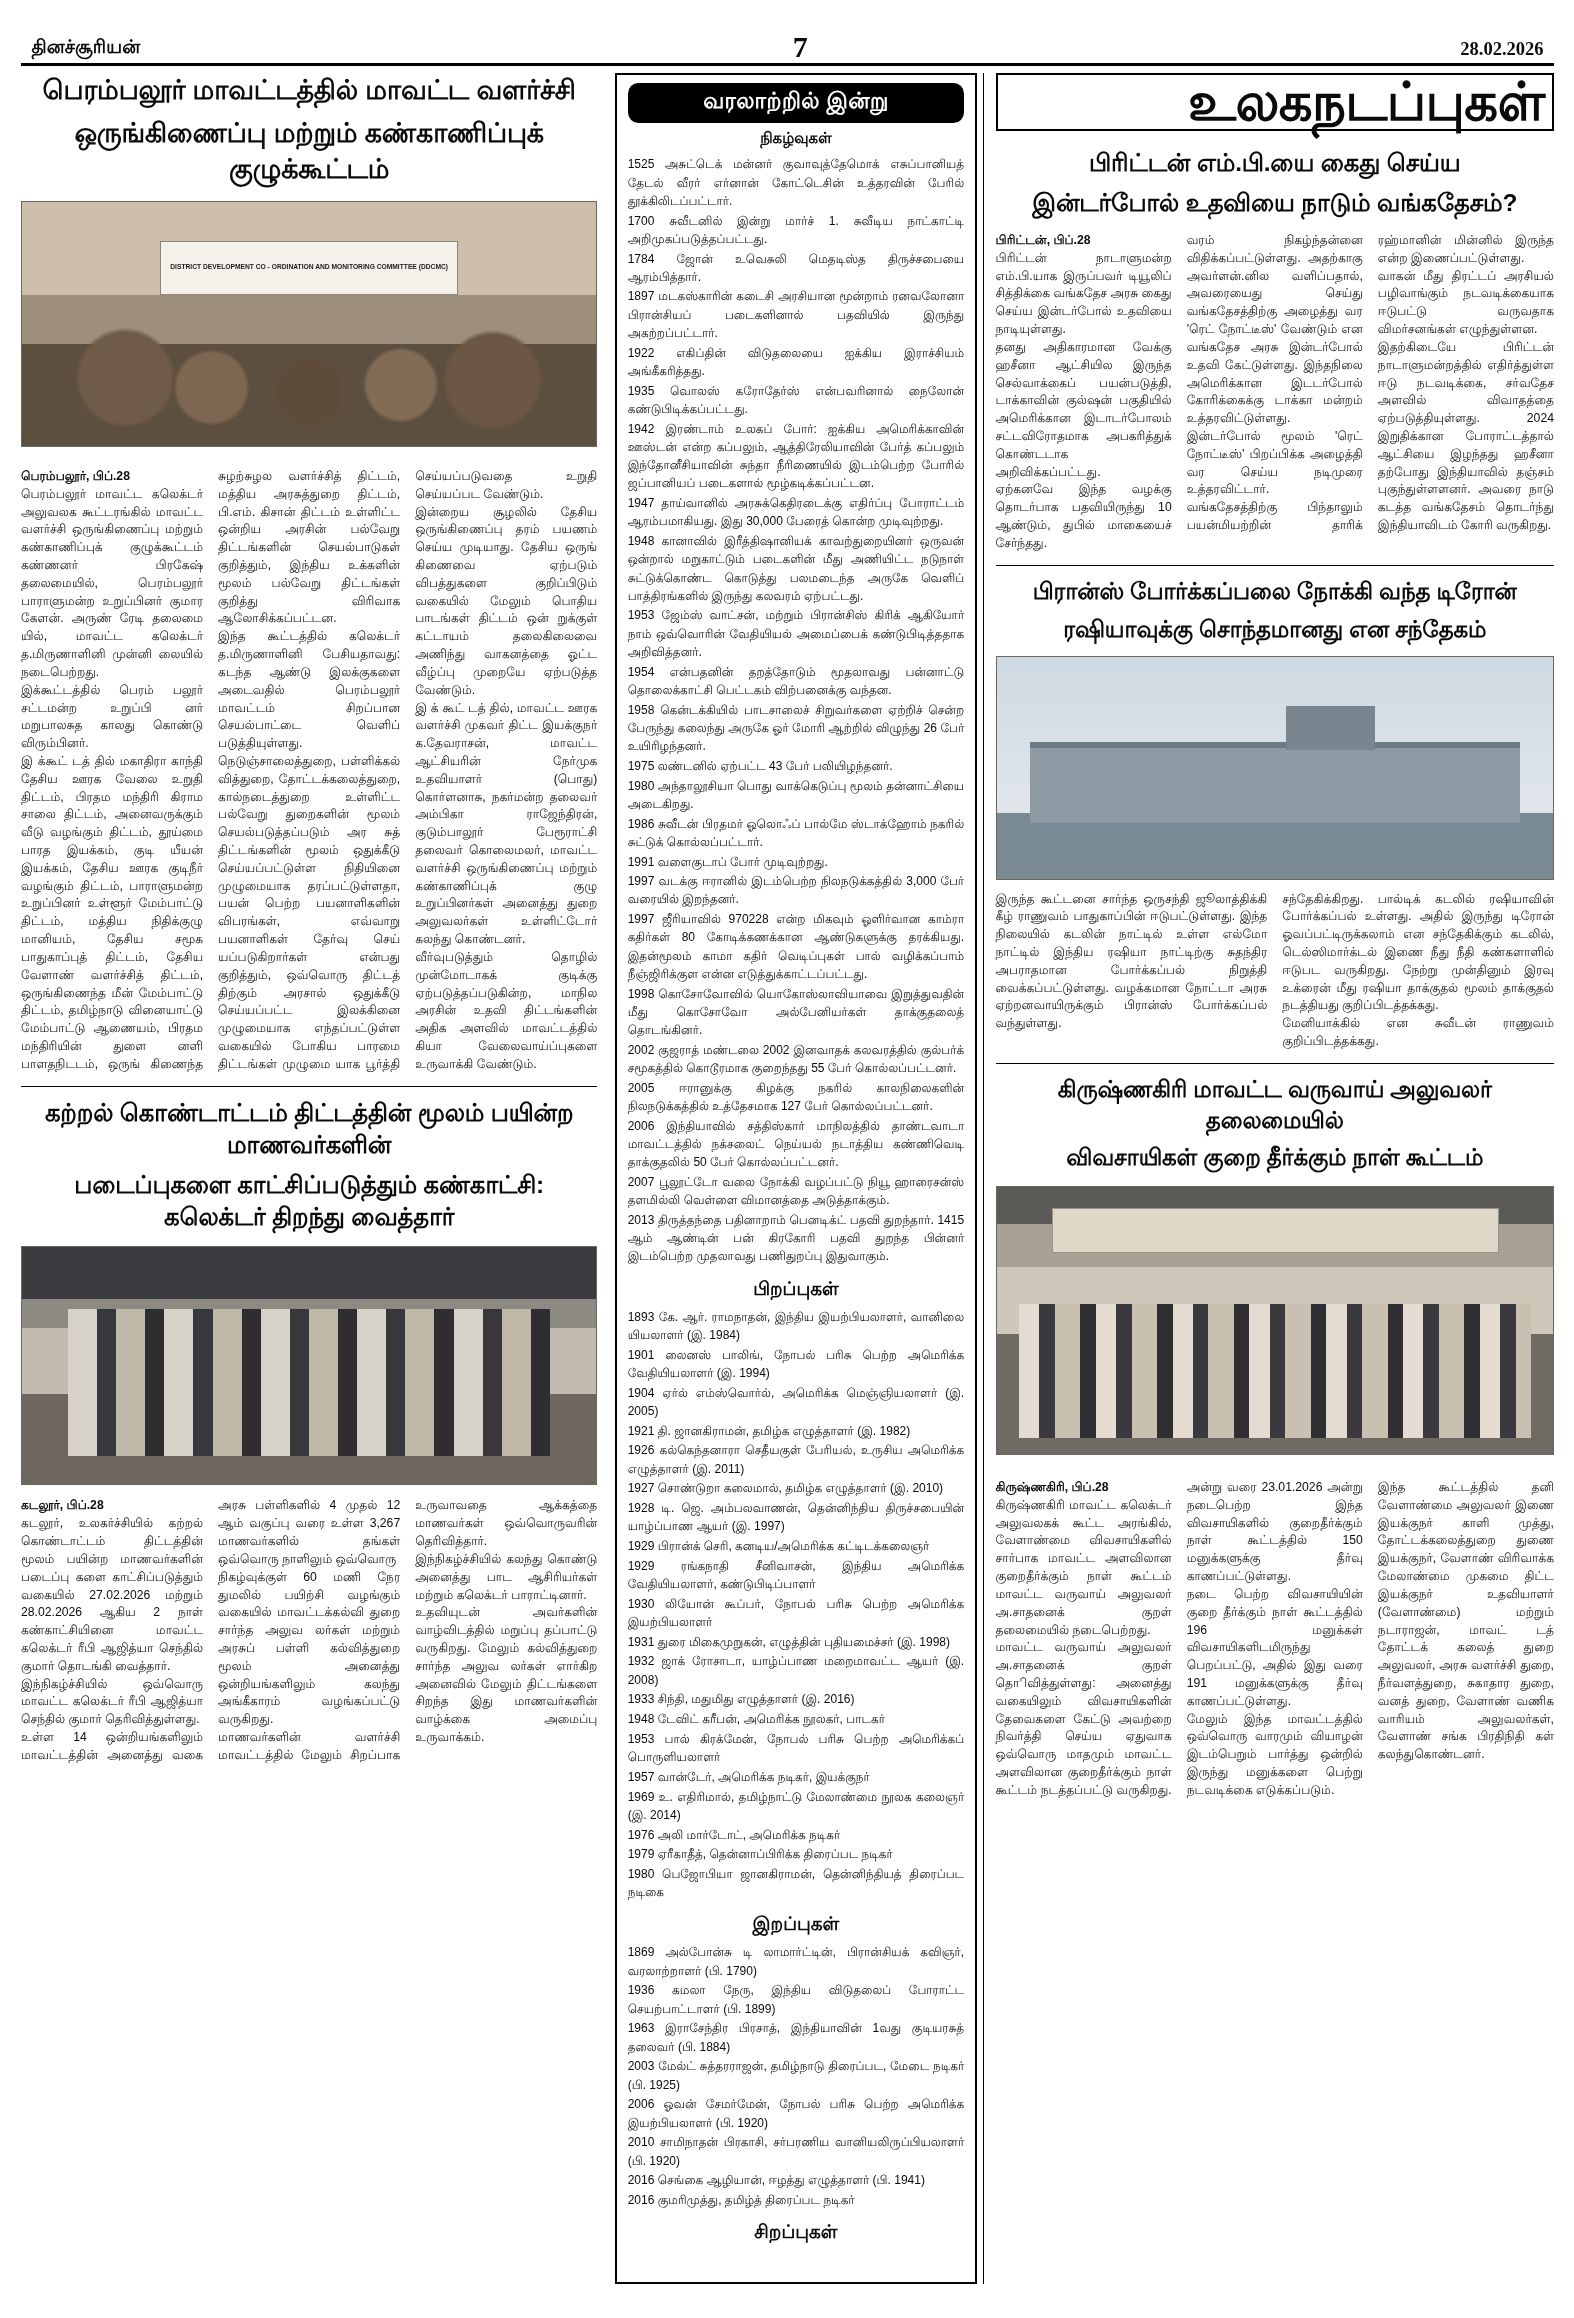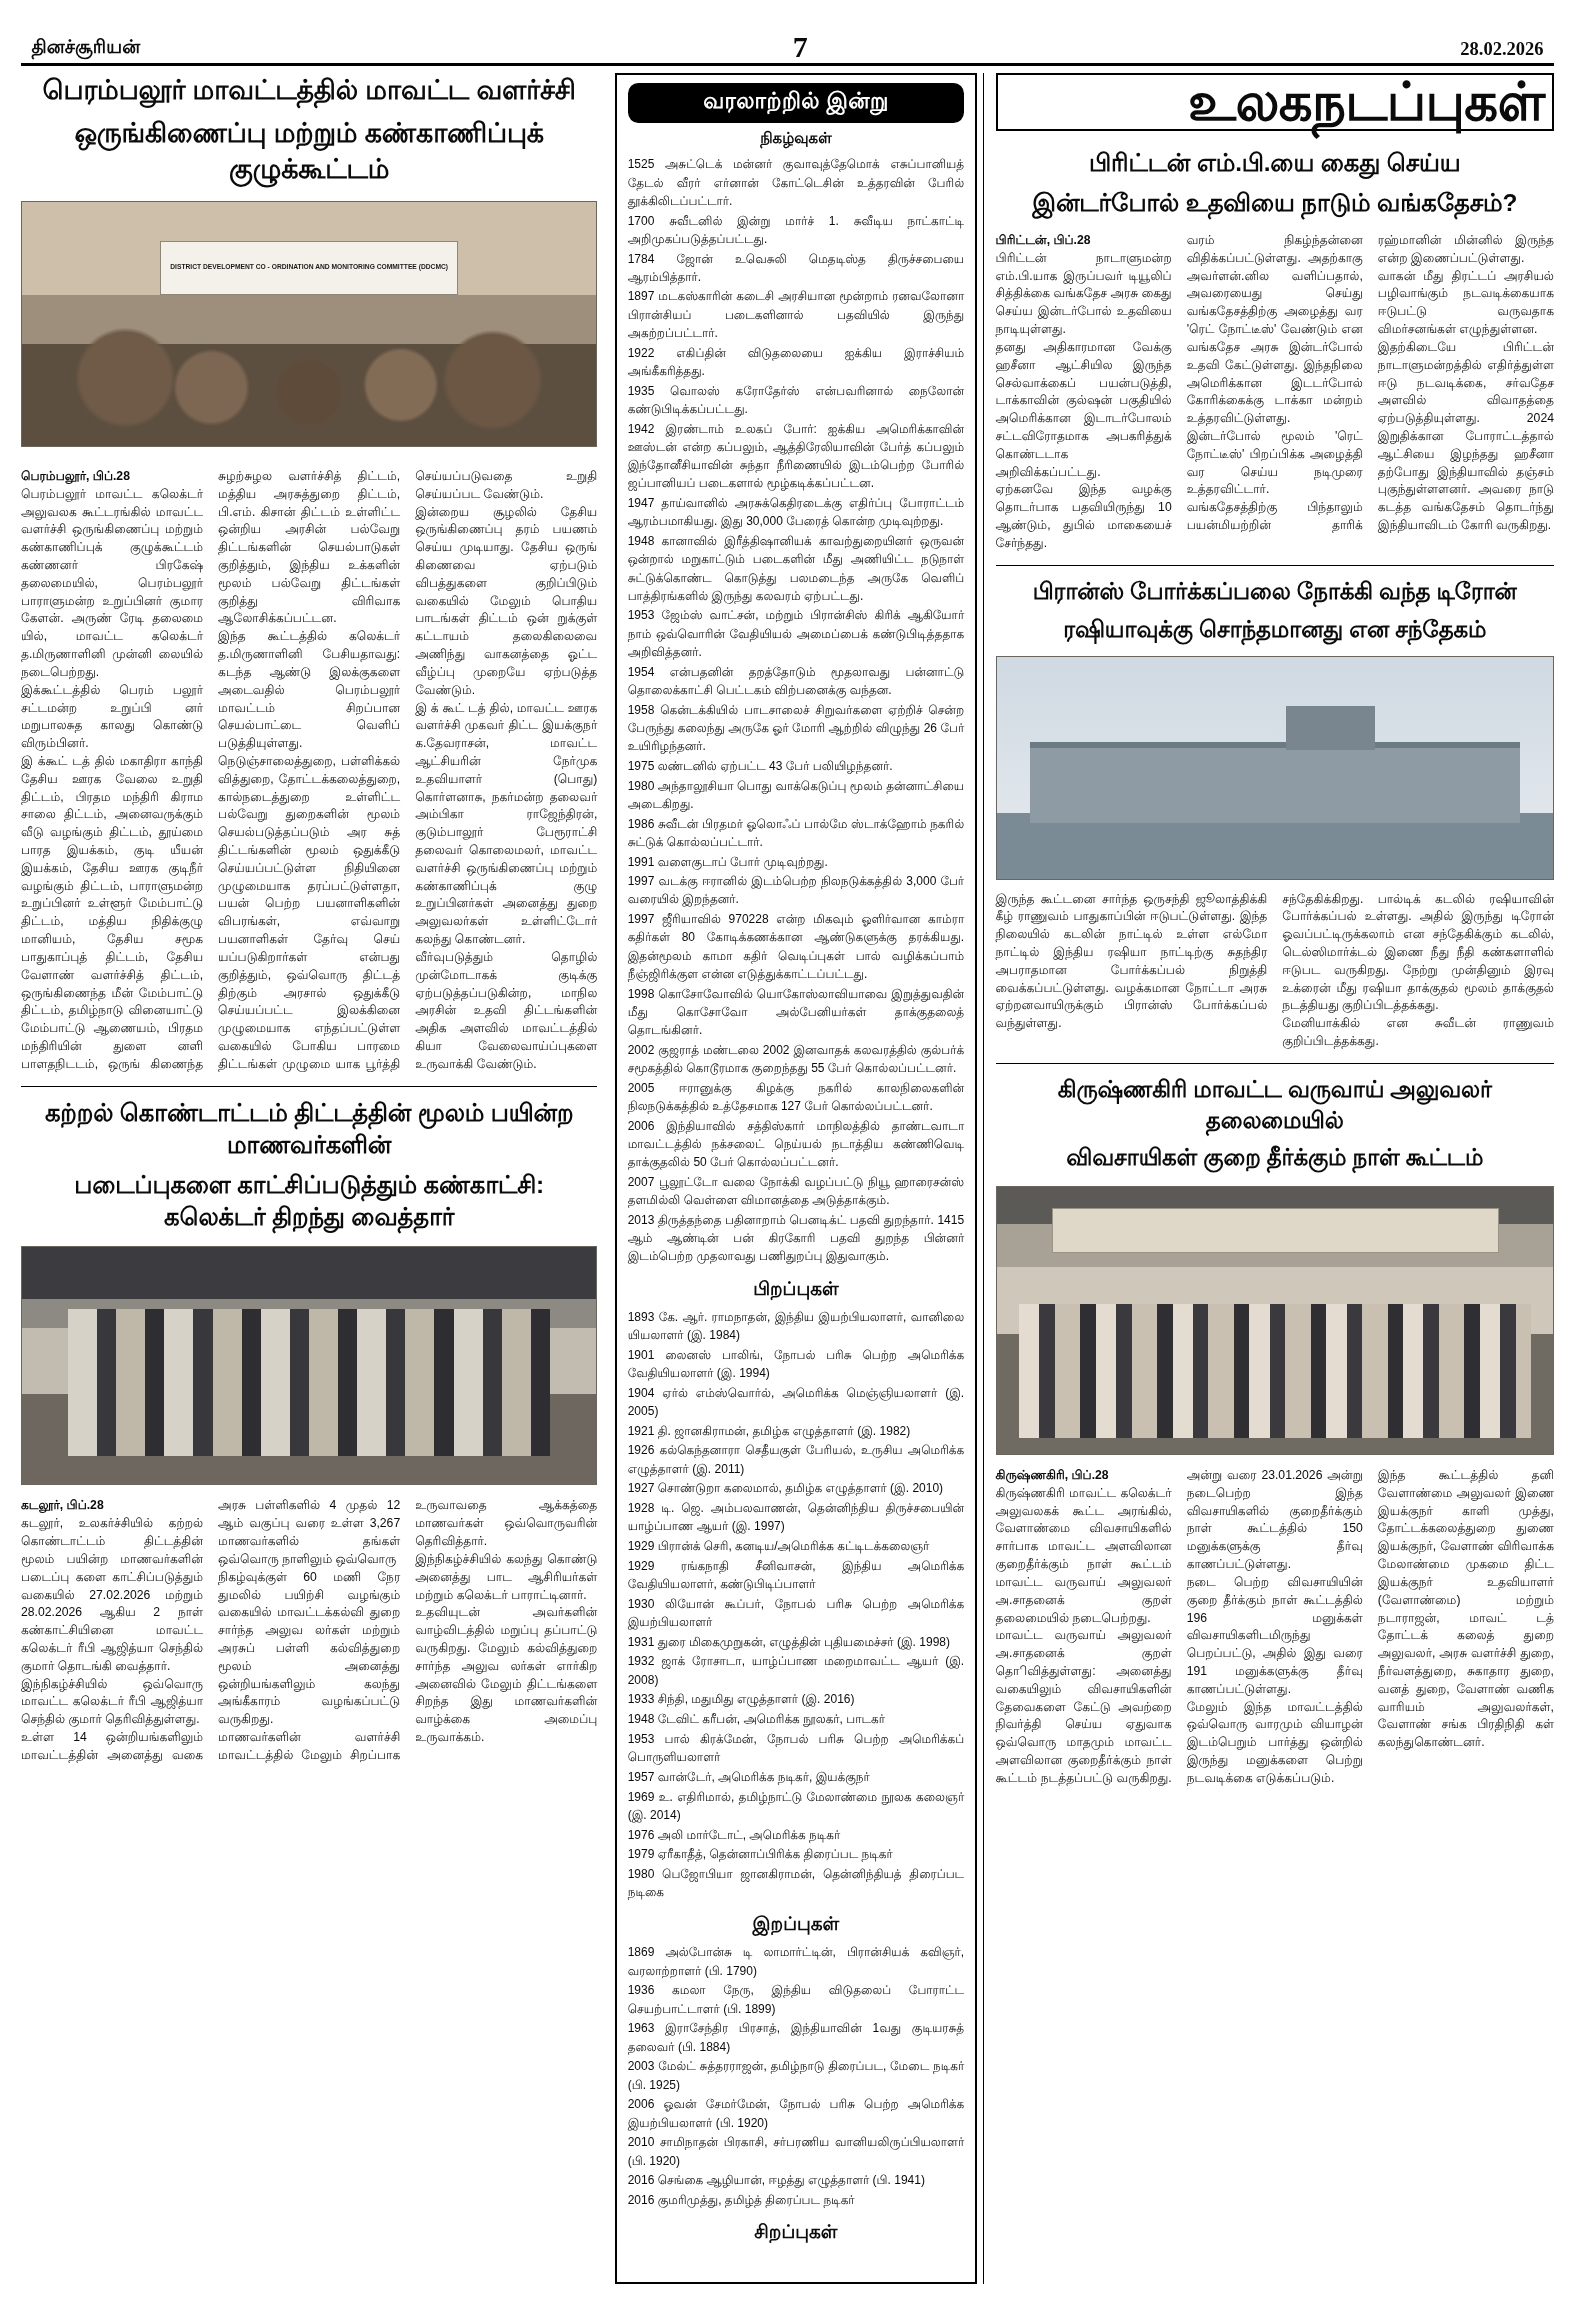--- a/index.html
+++ b/index.html
@@ -245,21 +245,21 @@
       <div class="hl hl-md" style="margin-top:7.4px">விவசாயிகள் குறை தீர்க்கும் நாள் கூட்டம்</div>
 
       <div class="photo" style="height:267px;margin-top:13.3px;">
         <div class="ph-inner" style="background:
            linear-gradient(#5c5a56 0 14%, #a8a296 14% 30%, #cfc8ba 30% 55%, #6f6a62 55% 100%);"></div>
         <div style="position:absolute;left:10%;top:8%;width:80%;height:16%;background:#dfd8c8;border:0.7px solid #9b9486;"></div>
         <div style="position:absolute;left:4%;top:44%;width:92%;height:50%;background:
            repeating-linear-gradient(90deg,#e4dcd0 0 4%, #3a3a3e 4% 7%, #c9c0b1 7% 12%, #2f2f33 12% 15%);"></div>
       </div>
 
-      <div class="body-cols-3" style="margin-top:12px;">
+      <div class="body-cols-3" style="margin-top:24px;">
         <p class="bt lead">கிருஷ்ணகிரி, பிப்.28</p>
         <p class="bt">கிருஷ்ணகிரி மாவட்ட கலெக்டர் அலுவலகக் கூட்ட அரங்கில், வேளாண்மை விவசாயிகளில் சார்பாக மாவட்ட அளவிலான குறைதீர்க்கும் நாள் கூட்டம் மாவட்ட வருவாய் அலுவலர் அ.சாதனைக் குறள் தலைமையில் நடைபெற்றது.</p>
         <p class="bt">மாவட்ட வருவாய் அலுவலர் அ.சாதனைக் குறள் தொிவித்துள்ளது: அனைத்து வகையிலும் விவசாயிகளின் தேவைகளை கேட்டு அவற்றை நிவர்த்தி செய்ய ஏதுவாக ஒவ்வொரு மாதமும் மாவட்ட அளவிலான குறைதீர்க்கும் நாள் கூட்டம் நடத்தப்பட்டு வருகிறது. அன்று வரை 23.01.2026 அன்று நடைபெற்ற இந்த விவசாயிகளில் குறைதீர்க்கும் நாள் கூட்டத்தில் 150 மனுக்களுக்கு தீர்வு காணப்பட்டுள்ளது.</p>
         <p class="bt">நடை பெற்ற விவசாயியின் குறை தீர்க்கும் நாள் கூட்டத்தில் 196 மனுக்கள் விவசாயிகளிடமிருந்து பெறப்பட்டு, அதில் இது வரை 191 மனுக்களுக்கு தீர்வு காணப்பட்டுள்ளது.</p>
         <p class="bt">மேலும் இந்த மாவட்டத்தில் ஒவ்வொரு வாரமும் வியாழன் இடம்பெறும் பார்த்து ஒன்றில் இருந்து மனுக்களை பெற்று நடவடிக்கை எடுக்கப்படும்.</p>
         <p class="bt">இந்த கூட்டத்தில் தனி வேளாண்மை அலுவலர் இணை இயக்குநர் காளி முத்து, தோட்டக்கலைத்துறை துணை இயக்குநர், வேளாண் விரிவாக்க மேலாண்மை முகமை திட்ட இயக்குநர் உதவியாளர் (வேளாண்மை) மற்றும் நடாராஜன், மாவட் டத் தோட்டக் கலைத் துறை அலுவலர், அரசு வளர்ச்சி துறை, நீர்வளத்துறை, சுகாதார துறை, வனத் துறை, வேளாண் வணிக வாரியம் அலுவலர்கள், வேளாண் சங்க பிரதிநிதி கள் கலந்துகொண்டனர்.</p>
       </div>
     </div>
 
   </div>

